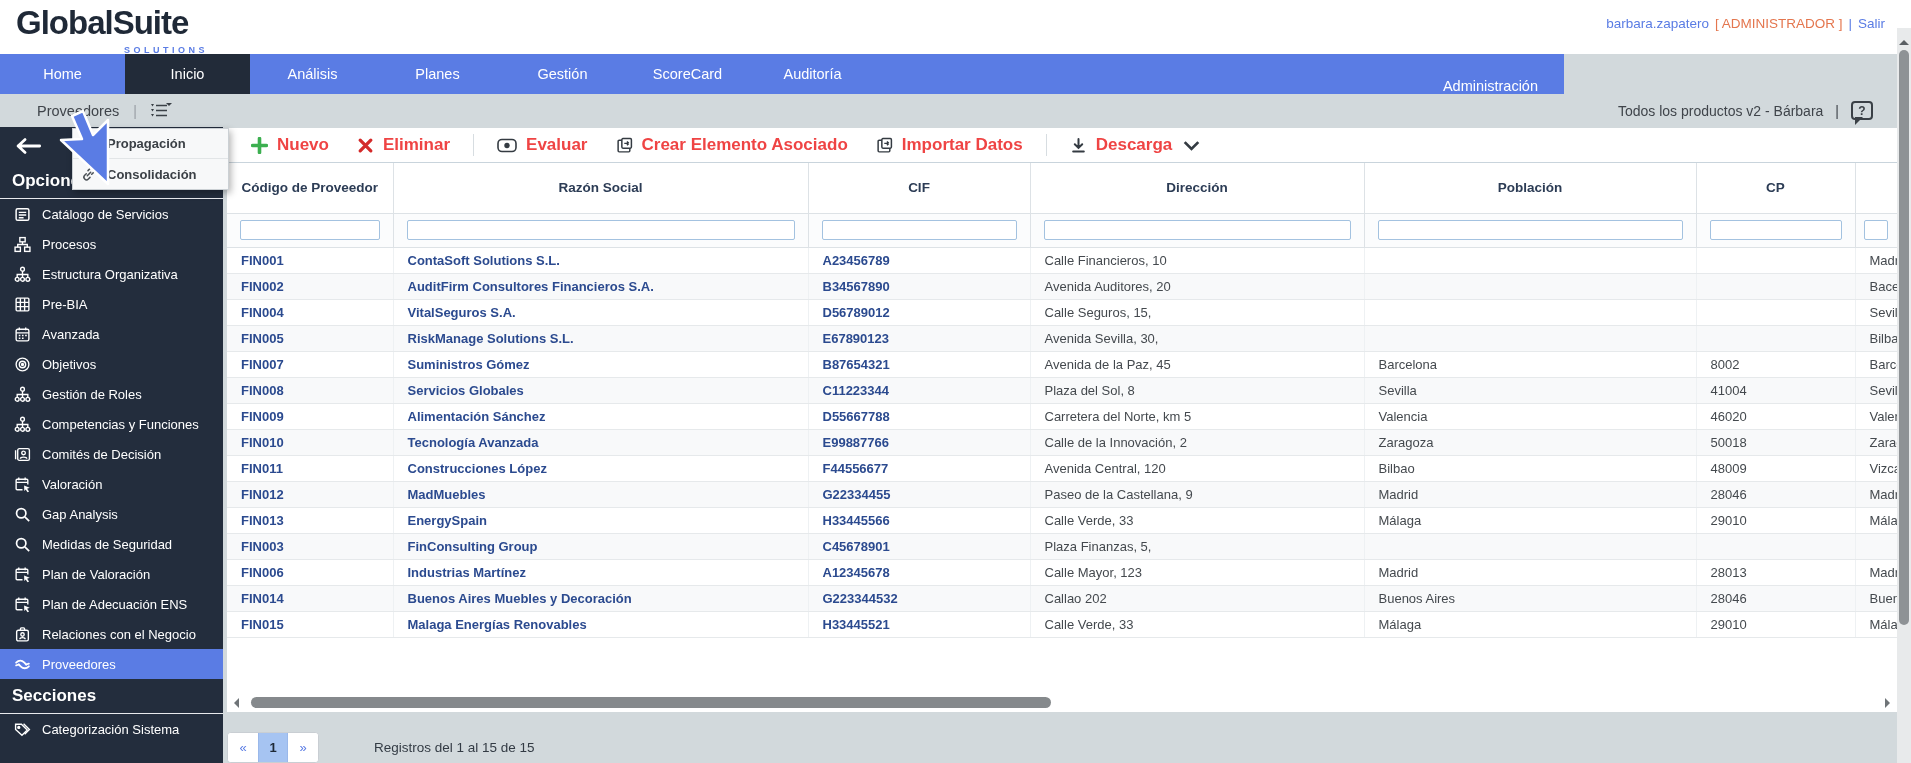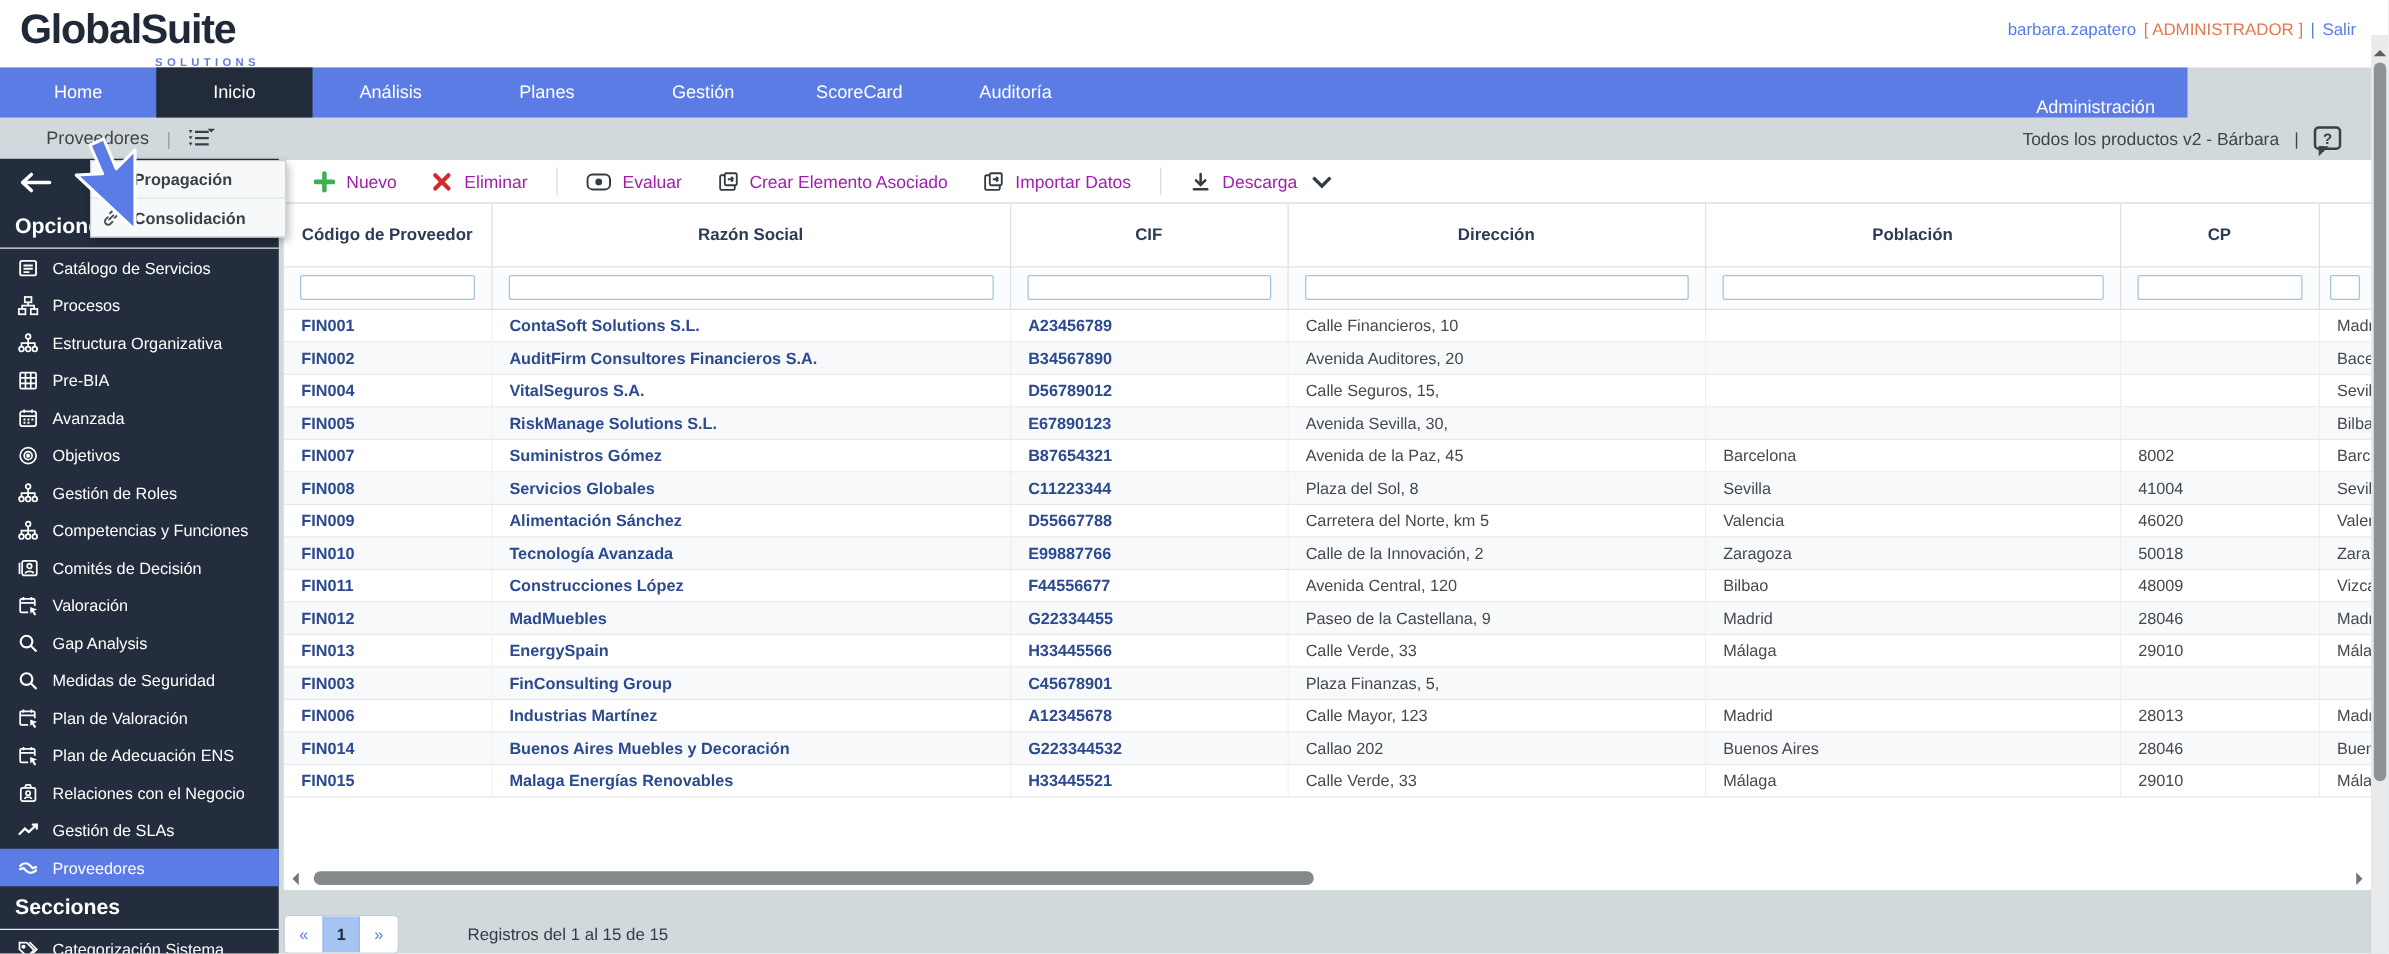--- a/index.html
+++ b/index.html
@@ -9,21 +9,21 @@
 
   
   .topbar { position:absolute; left:0; top:0; width:1911px; height:54px; background:#ffffff; }
   .logo { position:absolute; left:16px; top:4px; cursor:default; }
   .logo-text { font-size:33px; font-weight:bold; color:#1f2937; letter-spacing:-1px; }
   .logo-sub { position:absolute; left:108px; top:41px; font-size:9px; letter-spacing:3.5px; font-weight:bold; color:#5a7ce4; }
   .user-info { position:absolute; right:26px; top:16px; font-size:13.5px; display:flex; gap:6px; align-items:center; }
   .u-blue { color:#5a7ce4; } .u-orange { color:#e4764e; } .u-sep { color:#5a7ce4; }
 
   
-  .navbar { position:absolute; left:0; top:54px; width:1750px; height:40px; background:#5a7ce4; display:flex; }
+  .navbar { position:absolute; left:0; top:54px; width:1564px; height:40px; background:#5a7ce4; display:flex; }
   .nav-item { width:125px; height:40px; display:flex; align-items:center; justify-content:center;
               color:#ffffff; font-size:14.5px; cursor:pointer; }
   .nav-item.active { background:#222b39; }
   .nav-item.nav-right { margin-left:auto; width:auto; padding:0 26px;margin-top:12px; }
 
   
   .crumbrow { position:absolute; left:0; top:94px; width:1911px; height:33px; display:flex; align-items:center; }
   .crumb-title { margin-left:37px; font-size:14.5px; color:#3f444a; }
   .crumb-sep { margin:0 12px 0 14px; color:#9aa0a6; font-size:14px; }
   .crumb-right { position:absolute; right:38px; top:0; height:33px; display:flex; align-items:center; gap:12px; }
@@ -41,22 +41,22 @@
   .side-title { font-size:17px; font-weight:bold; padding:7px 0 7px 12px; border-bottom:1px solid #e8eaee; }
   .side-item { height:30px; display:flex; align-items:center; padding-left:14px; gap:11px; font-size:13px; cursor:pointer; }
   .side-item.selected { background:#5a7ce4; }
   .side-item .icon { width:17px; height:17px; color:#fff; flex:none; }
   .icon svg { width:100%; height:100%; display:block; }
 
   
   .main { position:absolute; left:223px; top:127px; right:0; bottom:0; }
   .toolbar { position:absolute; left:4px; top:1px; width:1670px; height:35px; background:#ffffff;
              border-bottom:1px solid #c9d4dc; display:flex; align-items:center; padding-left:10px; }
-  .tb-btn { display:flex; align-items:center; gap:9px; padding:0 14px; height:35px; font-size:14px;
-            color:#a21caf; cursor:pointer; white-space:nowrap; }
+  .tb-btn { display:flex; align-items:center; gap:9px; padding:0 14px; height:35px; font-size:17px;
+            color:#ef4444; cursor:pointer; white-space:nowrap;font-weight:bold; }
   .tb-btn .icon { width:17px; height:17px; }
   .tb-sep { width:1px; height:22px; background:#d7dde1; margin:0 9px; }
   .tb-caret { width:11px; height:7px; margin-left:2px; }
 
   
   .grid { position:absolute; left:4px; top:36px; width:1670px; height:549px; background:#ffffff; overflow:hidden; }
   table { border-collapse:collapse; table-layout:fixed; width:1670px; }
   th { height:50px; vertical-align:middle; font-size:13.5px; font-weight:bold; color:#2c3c55;
        border-right:1px solid #dde2e6; border-bottom:1px solid #dde2e6; text-align:center; overflow:hidden; white-space:nowrap; }
   .filter-row td { height:34px; background:#fbfcfd; border-right:1px solid #dde2e6; border-bottom:1px solid #dde2e6;
@@ -302,29 +302,20 @@
         <div class="side-item">
           <span class="icon">
             <svg viewBox="0 0 16 16" fill="none" stroke="currentColor" stroke-width="1.3">
               <rect x="2.5" y="4" width="11" height="10" rx="1.5"></rect>
               <path d="M6 4 V2.8 a1 1 0 0 1 1 -1 h2 a1 1 0 0 1 1 1 V4"></path>
               <circle cx="8" cy="8" r="1.6"></circle>
               <path d="M5.5 12.5 C5.5 10.4 10.5 10.4 10.5 12.5"></path>
             </svg>
           </span>
           <span>Relaciones con el Negocio</span>
-        </div>
-        <div class="side-item">
-          <span class="icon">
-            <svg viewBox="0 0 16 16" fill="none" stroke="currentColor" stroke-width="1.7" stroke-linecap="round">
-              <path d="M1.5 10.5 L5.5 6.5 L8.5 9 L14.5 3.5"></path>
-              <path d="M11.5 3.5 H14.5 V6.5"></path>
-            </svg>
-          </span>
-          <span>Gestión de SLAs</span>
         </div>
         <div class="side-item selected">
           <span class="icon">
             <svg viewBox="0 0 16 16" fill="none" stroke="currentColor" stroke-width="1.7" stroke-linecap="round">
               <path d="M2 6.3 C4.5 3.8 7.5 4 9.5 6 L11.5 8"></path>
               <path d="M14 9.7 C11.5 12.2 8.5 12 6.5 10 L4.5 8"></path>
               <path d="M11.5 8 L14 7.2 M4.5 8 L2 8.8"></path>
             </svg>
           </span>
           <span>Proveedores</span>

